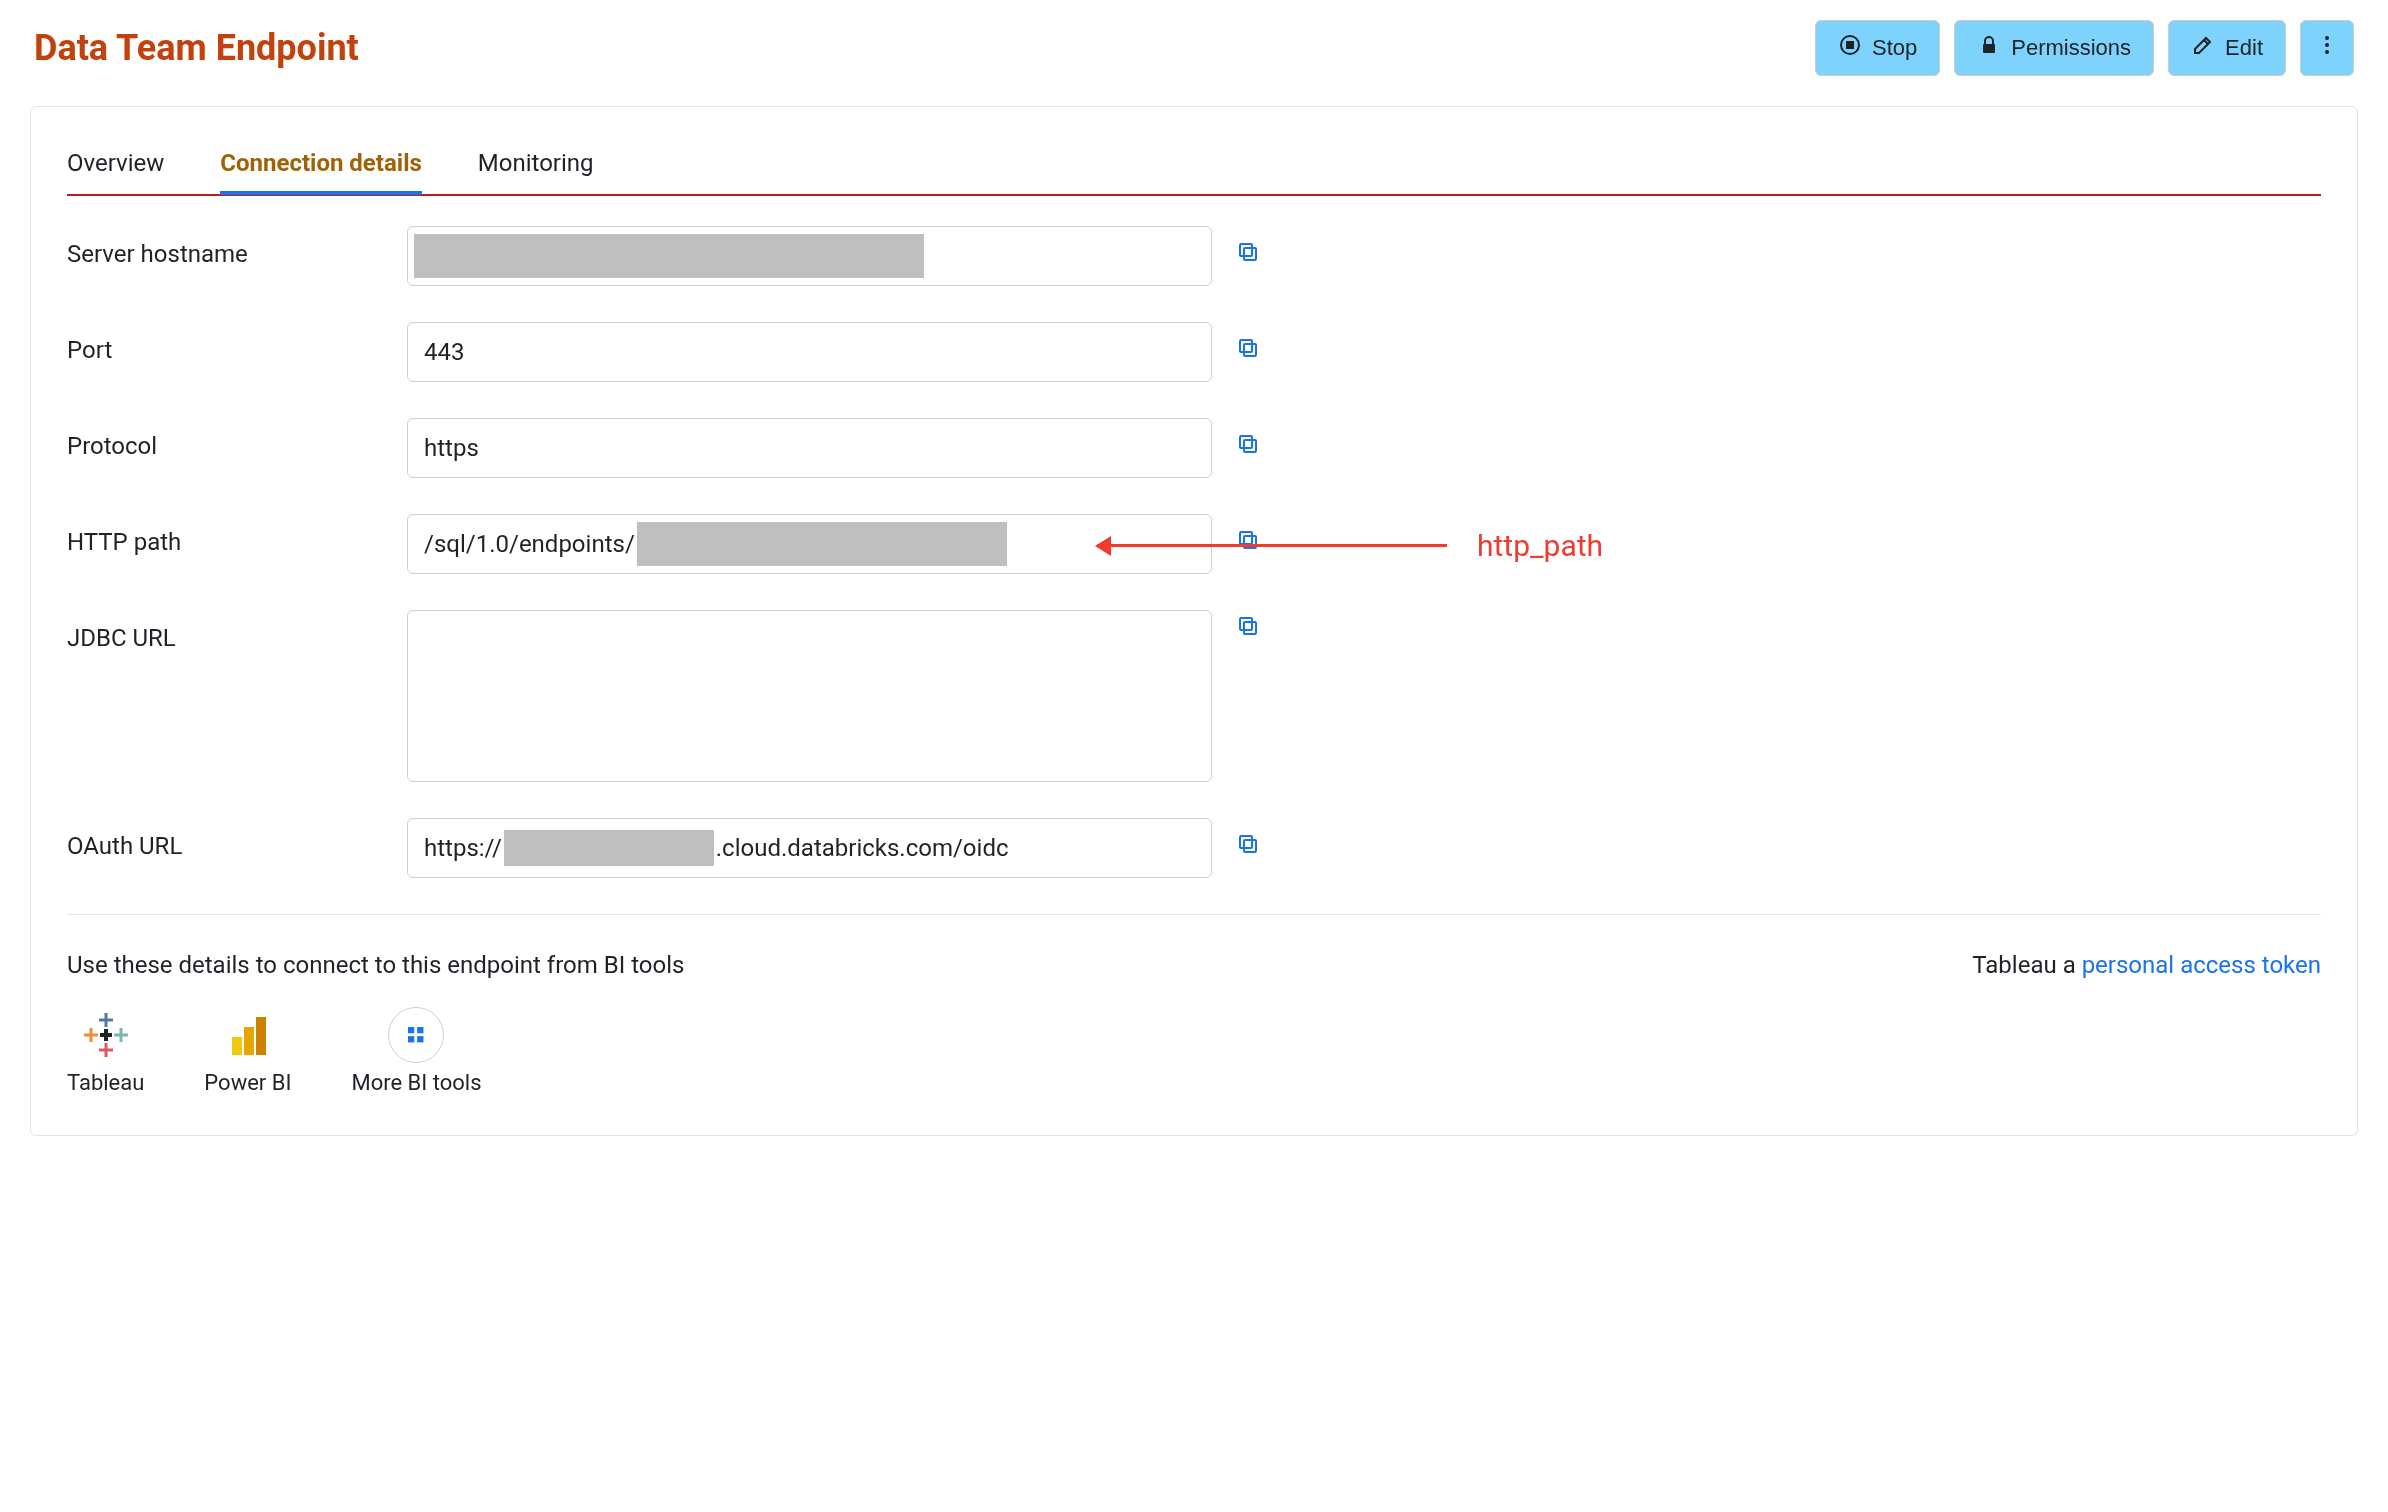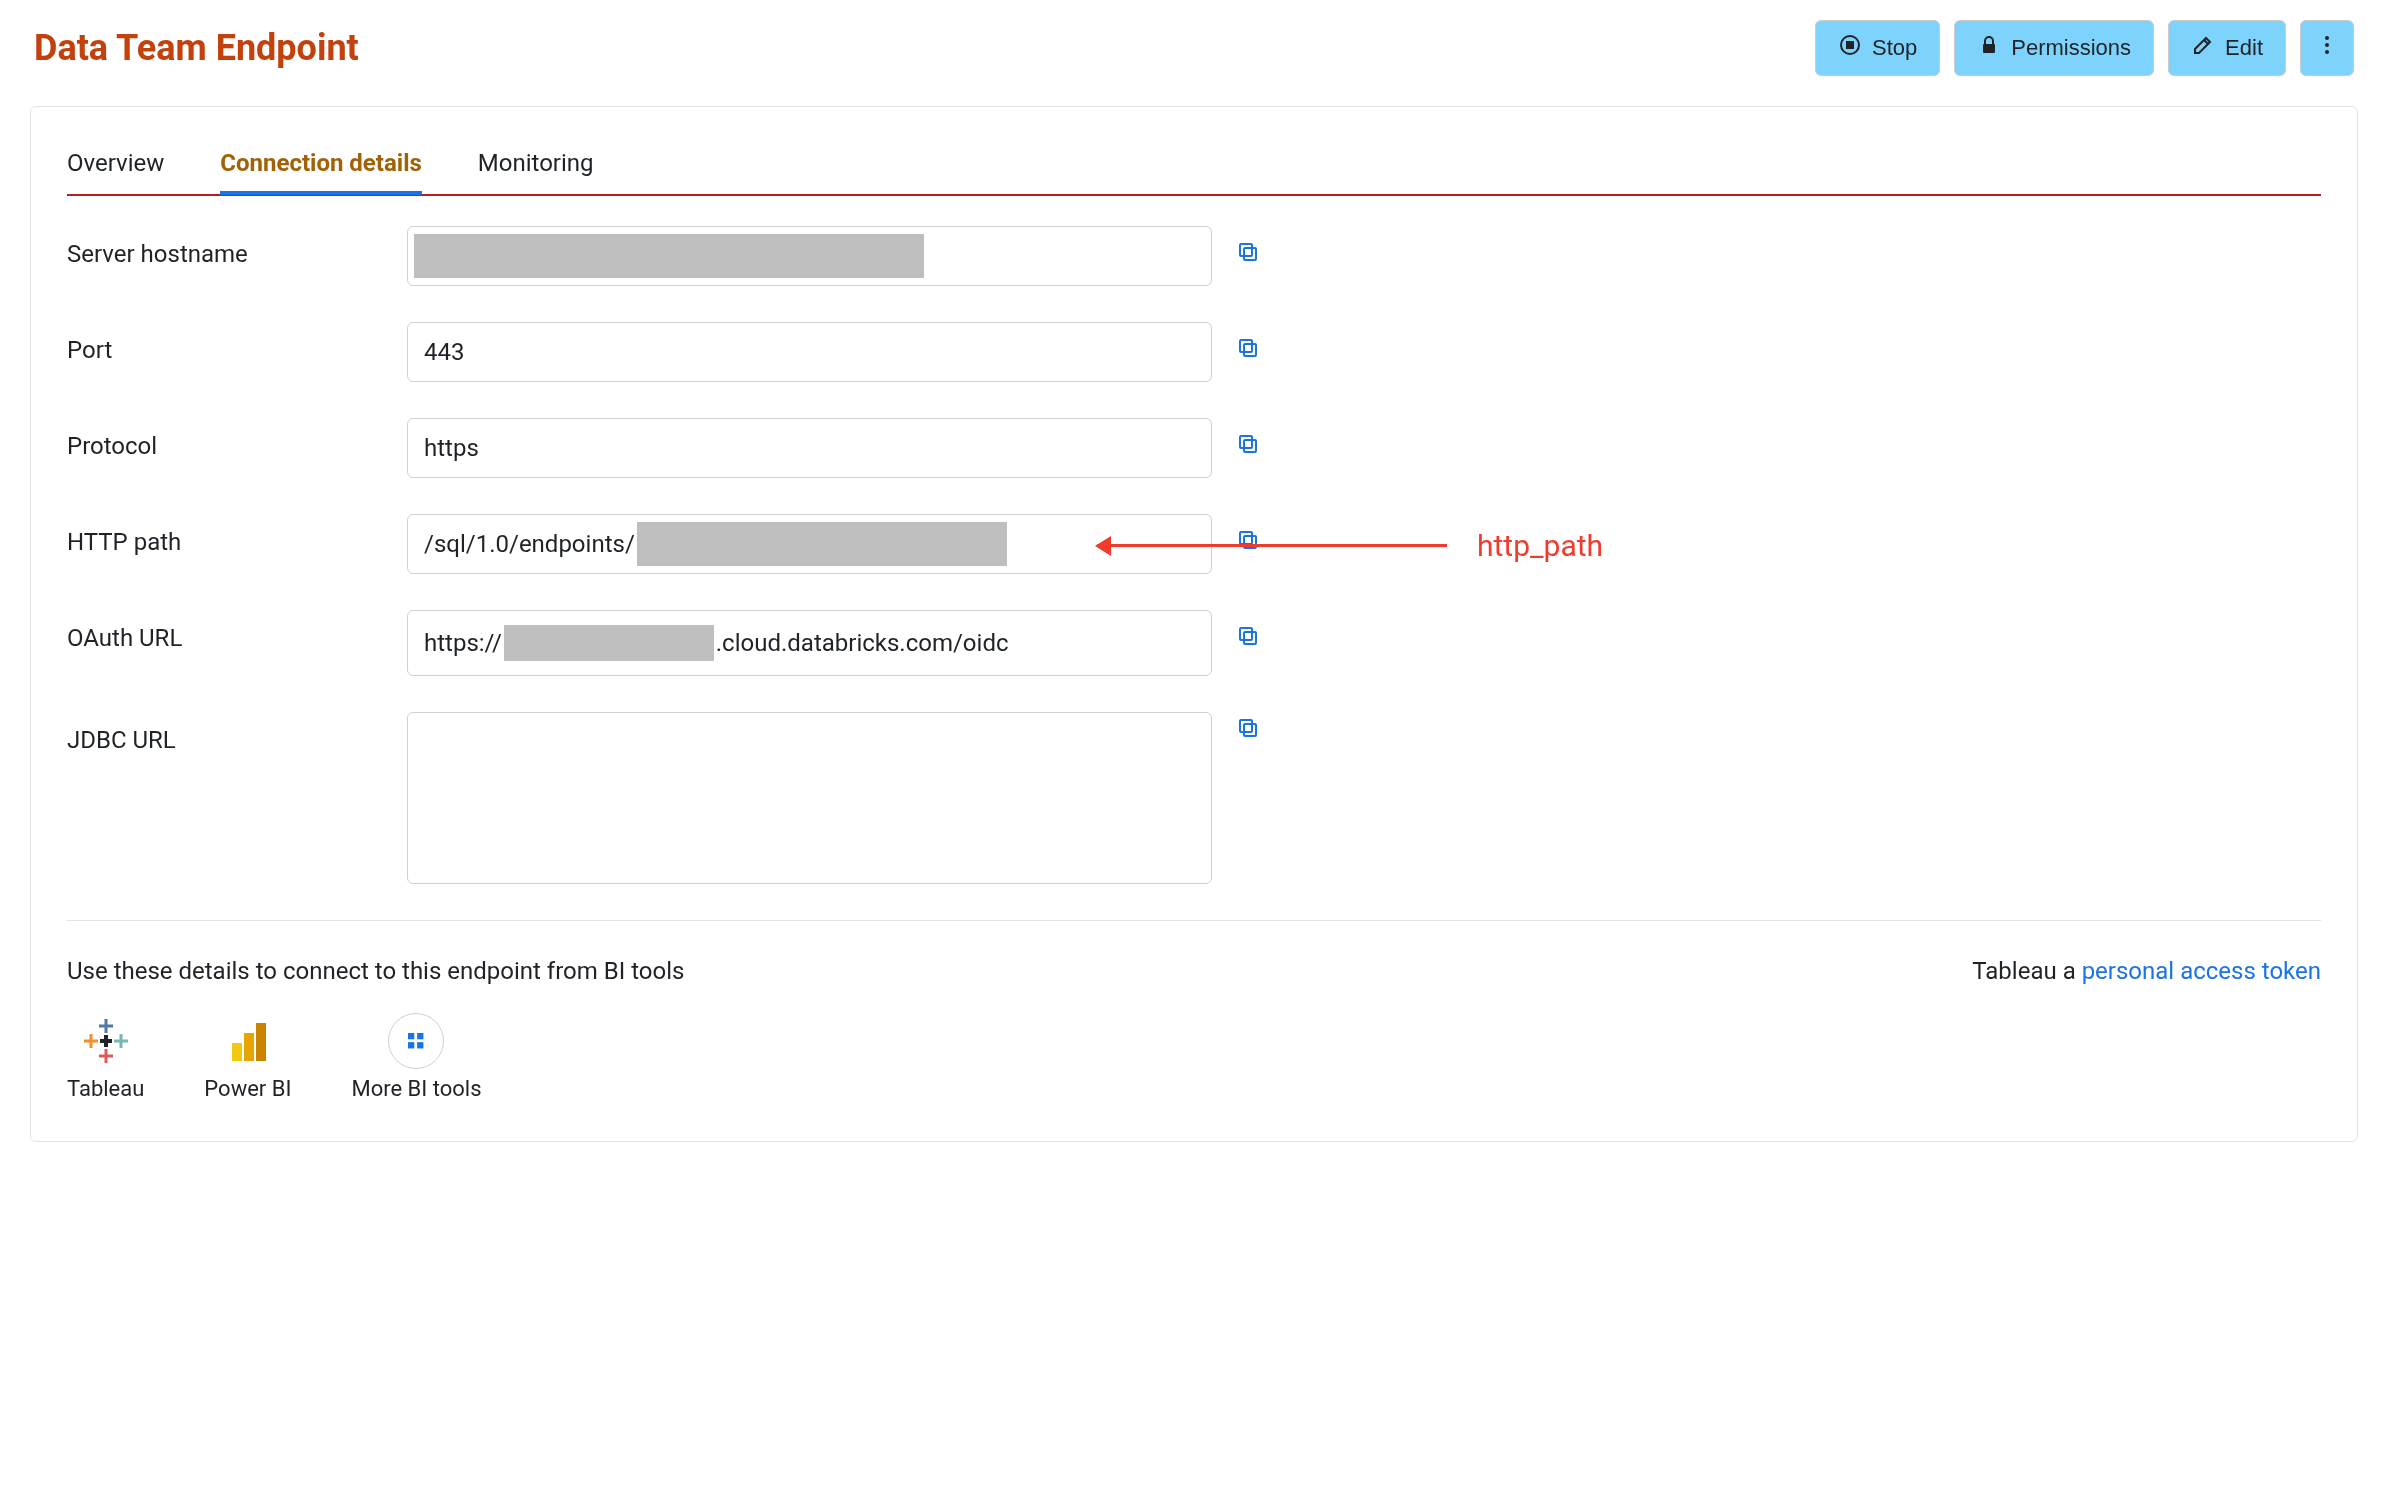--- a/index.html
+++ b/index.html
@@ -79,21 +79,21 @@
     flex-shrink: 0;
     font-size: 24px;
     color: #1f2328;
     padding-top: 14px;
   }
   .field-box {
     width: 805px;
     min-height: 60px;
     border: 1px solid #d0d0d0;
     border-radius: 6px;
-    padding: 14px 16px;
+    padding: 8px 16px;
     font-size: 24px;
     color: #1f2328;
     background: #fff;
     display: flex;
     align-items: center;
     position: relative;
   }
   .field-box.tall {
     min-height: 172px;
     align-items: stretch;
@@ -283,40 +283,40 @@
             <rect x="4" y="4" width="12" height="12" rx="1"></rect>
         </svg>
       </span>
       <div class="annotation" style="left:1030px; top:14px;">
         <div class="arrow-line" style="width:350px;"></div>
         <div class="annotation-text">http_path</div>
       </div>
     </div>
 
     <div class="field-row">
+      <div class="field-label">JDBC URL</div>
+      <div class="field-box tall">
+        <span class="redact" style="width:100%;height:100%;"></span>
+      </div>
+      <span class="copy-btn" style="margin-top:4px;">
+        <svg class="copy-svg" viewBox="0 0 24 24" fill="none" stroke="#1a73e8" stroke-width="2">
+          <rect x="8" y="8" width="12" height="12" rx="1"></rect>
+            <rect x="4" y="4" width="12" height="12" rx="1"></rect>
+        </svg>
+      </span>
+    </div>
+
+    <div class="field-row">
       <div class="field-label">OAuth URL</div>
       <div class="field-box">
         <span class="oauth-text">https://</span>
         <span class="redact oauth-redact"></span>
         <span class="oauth-text">.cloud.databricks.com/oidc</span>
       </div>
       <span class="copy-btn">
-        <svg class="copy-svg" viewBox="0 0 24 24" fill="none" stroke="#1a73e8" stroke-width="2">
-          <rect x="8" y="8" width="12" height="12" rx="1"></rect>
-            <rect x="4" y="4" width="12" height="12" rx="1"></rect>
-        </svg>
-      </span>
-    </div>
-
-    <div class="field-row">
-      <div class="field-label">JDBC URL</div>
-      <div class="field-box tall">
-        <span class="redact" style="width:100%;height:100%;"></span>
-      </div>
-      <span class="copy-btn" style="margin-top:4px;">
         <svg class="copy-svg" viewBox="0 0 24 24" fill="none" stroke="#1a73e8" stroke-width="2">
           <rect x="8" y="8" width="12" height="12" rx="1"></rect>
             <rect x="4" y="4" width="12" height="12" rx="1"></rect>
         </svg>
       </span>
     </div>
 
   </div>
 
   <hr class="divider">

